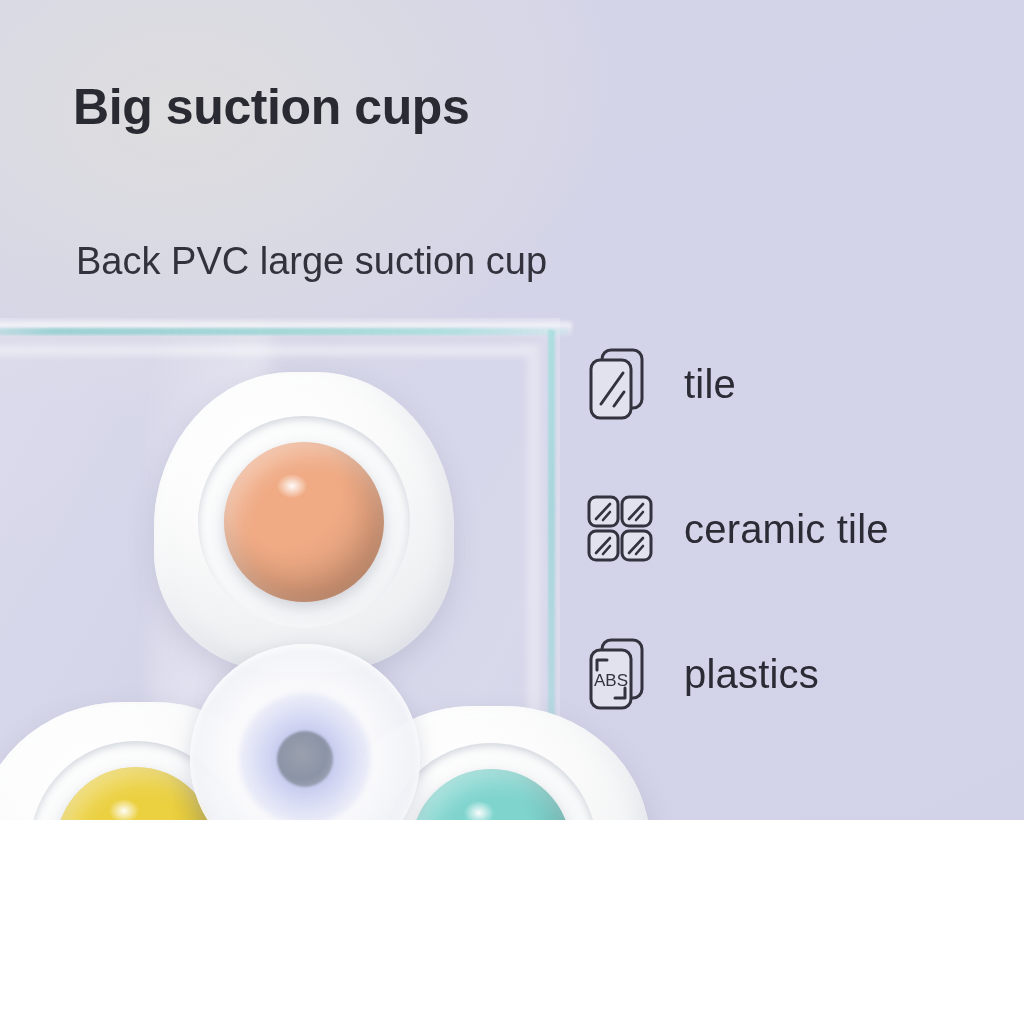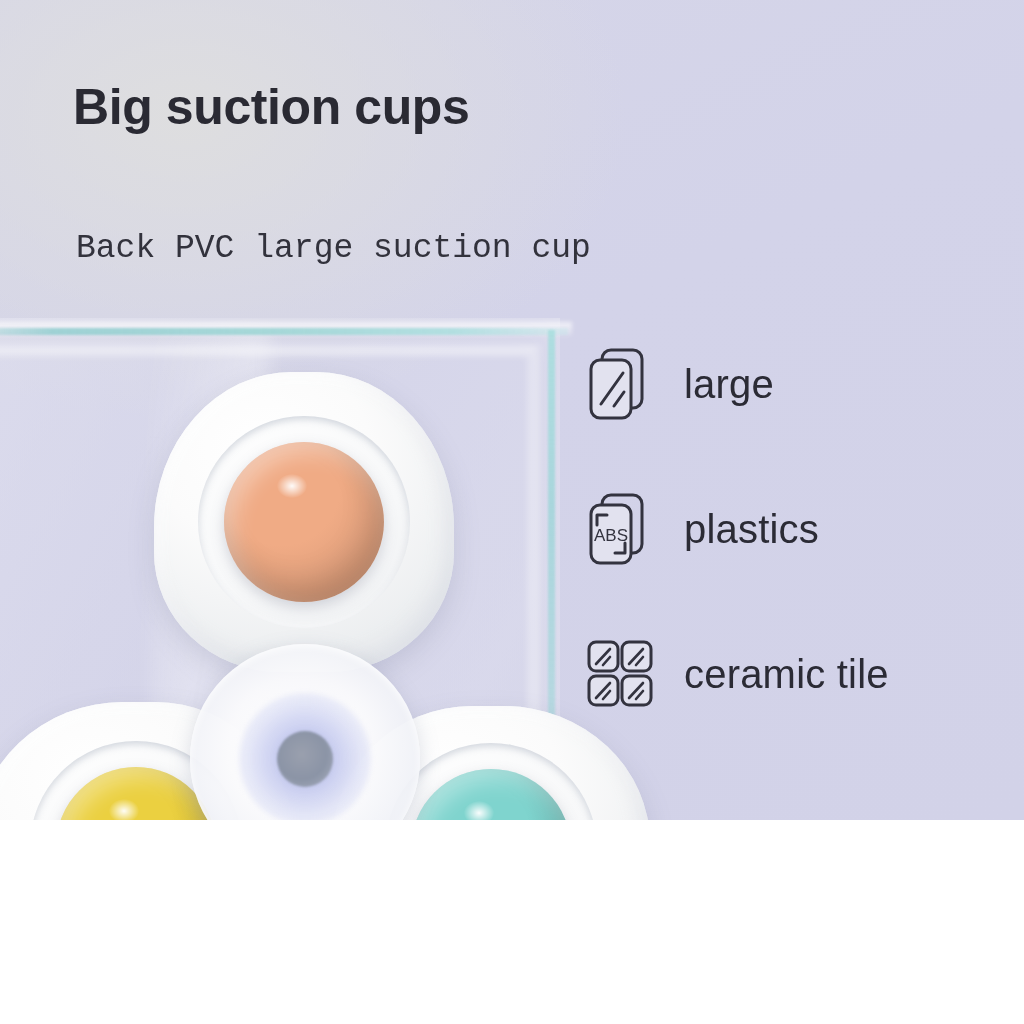--- a/index.html
+++ b/index.html
@@ -108,25 +108,24 @@
     font-size: 50px;
     line-height: 1.24;
     letter-spacing: -0.4px;
     color: #2a2a33;
   }
   .headline .l2 { display: block; }
 
   .subline {
     position: absolute;
     left: 76px;
-    top: 229px;
-    font-size: 33px;
+    top: 239px;
+    font-size: 38px;
     line-height: 1.2;
     color: #32323c;
-    font-family: Liberation Mono, monospace;
   }
 
   
   .features {
     position: absolute;
     left: 586px;
     top: 312px;
     width: 430px;
   }
   .feature-row {
@@ -373,34 +372,21 @@
 
     <div class="feature-row">
       <div class="feature-icon">
         <svg width="66" height="78" viewBox="0 0 66 78">
           <rect x="16" y="4" width="40" height="58" rx="9" ry="9" fill="none" stroke="#33333f" stroke-width="3"></rect>
           <rect x="5" y="14" width="40" height="58" rx="9" ry="9" fill="#e2e2ef" stroke="#33333f" stroke-width="3"></rect>
           <line x1="15" y1="58" x2="37" y2="27" stroke="#33333f" stroke-width="3" stroke-linecap="round"></line>
           <line x1="28" y1="60" x2="38" y2="46" stroke="#33333f" stroke-width="3" stroke-linecap="round"></line>
         </svg>
       </div>
-      <div class="feature-label">large</div>
-    </div>
-
-    <div class="feature-row">
-      <div class="feature-icon">
-        <svg width="66" height="78" viewBox="0 0 66 78">
-          <rect x="16" y="4" width="40" height="58" rx="9" ry="9" fill="none" stroke="#33333f" stroke-width="3"></rect>
-          <rect x="5" y="14" width="40" height="58" rx="9" ry="9" fill="#e2e2ef" stroke="#33333f" stroke-width="3"></rect>
-          <path d="M11 34 L11 24 L21 24" fill="none" stroke="#33333f" stroke-width="3" stroke-linecap="round" stroke-linejoin="round"></path>
-          <path d="M39 52 L39 62 L29 62" fill="none" stroke="#33333f" stroke-width="3" stroke-linecap="round" stroke-linejoin="round"></path>
-          <text x="25" y="50" font-family="'Liberation Sans', sans-serif" font-size="17" fill="#33333f" text-anchor="middle">ABS</text>
-        </svg>
-      </div>
-      <div class="feature-label">plastics</div>
+      <div class="feature-label">tile</div>
     </div>
 
     <div class="feature-row">
       <div class="feature-icon">
         <svg width="70" height="72" viewBox="0 0 70 72">
           <g fill="#e2e2ef" stroke="#33333f" stroke-width="3">
             <rect x="3" y="3" width="29" height="29" rx="7" ry="7"></rect>
             <rect x="36" y="3" width="29" height="29" rx="7" ry="7"></rect>
             <rect x="3" y="37" width="29" height="29" rx="7" ry="7"></rect>
             <rect x="36" y="37" width="29" height="29" rx="7" ry="7"></rect>
@@ -413,14 +399,27 @@
             <line x1="10" y1="59" x2="24" y2="44"></line>
               <line x1="17" y1="60" x2="24" y2="52"></line>
             <line x1="43" y1="59" x2="57" y2="44"></line>
               <line x1="50" y1="60" x2="57" y2="52"></line>
           </g>
         </svg>
       </div>
       <div class="feature-label">ceramic tile</div>
     </div>
 
+    <div class="feature-row">
+      <div class="feature-icon">
+        <svg width="66" height="78" viewBox="0 0 66 78">
+          <rect x="16" y="4" width="40" height="58" rx="9" ry="9" fill="none" stroke="#33333f" stroke-width="3"></rect>
+          <rect x="5" y="14" width="40" height="58" rx="9" ry="9" fill="#e2e2ef" stroke="#33333f" stroke-width="3"></rect>
+          <path d="M11 34 L11 24 L21 24" fill="none" stroke="#33333f" stroke-width="3" stroke-linecap="round" stroke-linejoin="round"></path>
+          <path d="M39 52 L39 62 L29 62" fill="none" stroke="#33333f" stroke-width="3" stroke-linecap="round" stroke-linejoin="round"></path>
+          <text x="25" y="50" font-family="'Liberation Sans', sans-serif" font-size="17" fill="#33333f" text-anchor="middle">ABS</text>
+        </svg>
+      </div>
+      <div class="feature-label">plastics</div>
+    </div>
+
   </div>
 </div>
 
 </body></html>

